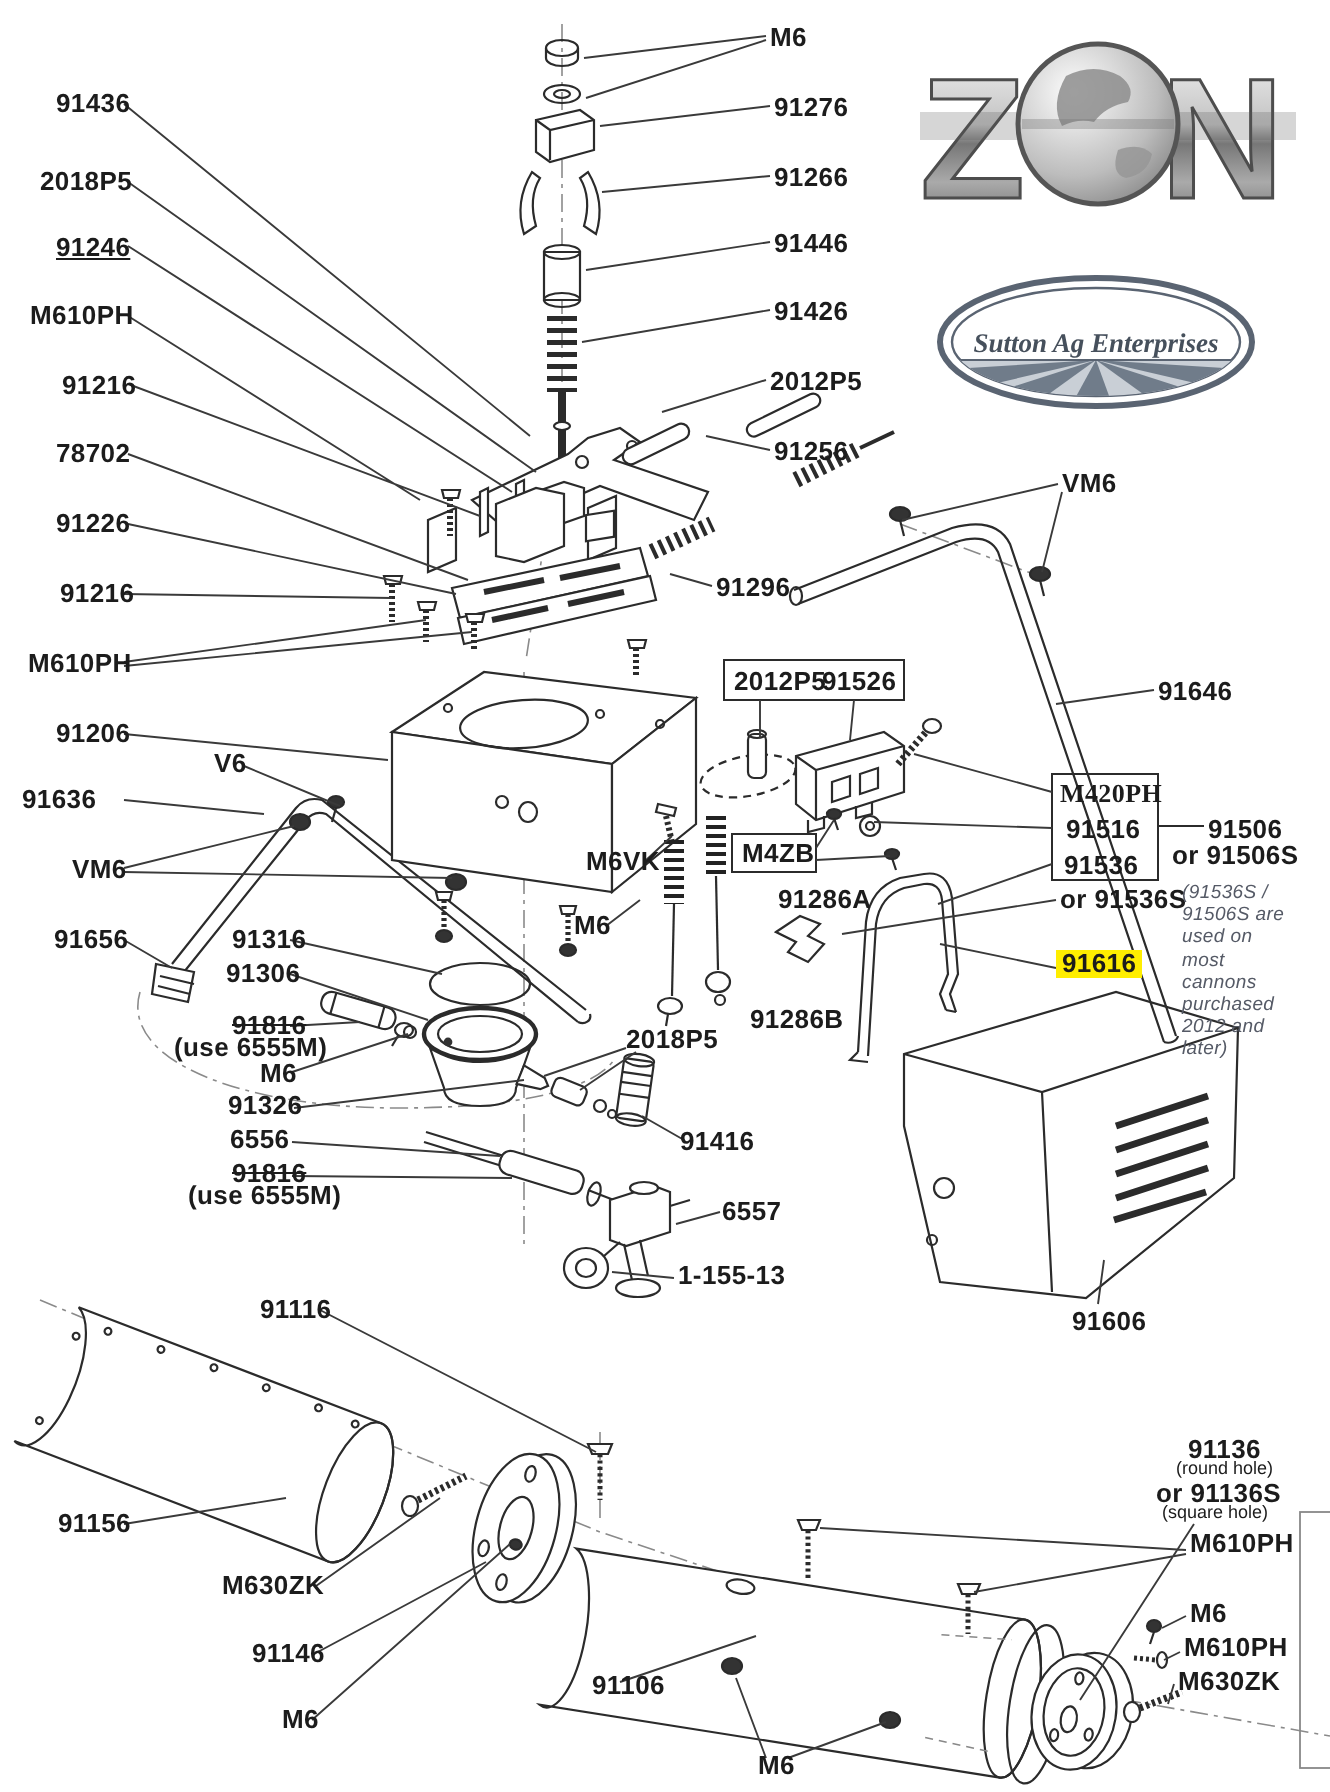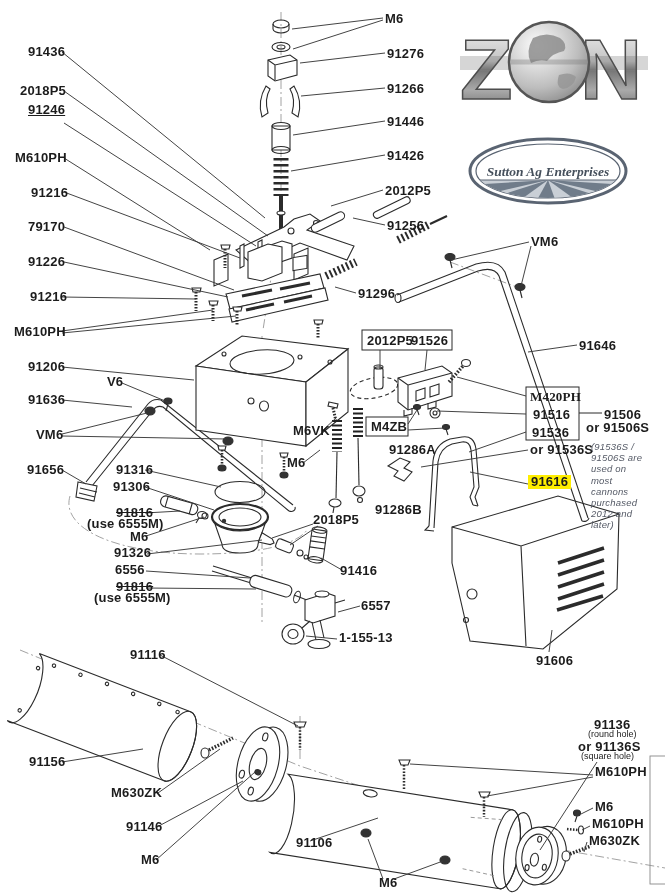--- a/index.html
+++ b/index.html
@@ -362,30 +362,30 @@
       <path d="M470,180 H630" stroke="#5a6472" stroke-width="1" fill="none"></path>
     </g>
     <text x="548" y="176" text-anchor="middle" font-size="13.5" font-style="italic" font-weight="bold" font-family="Liberation Serif, serif" fill="#46505c">Sutton Ag Enterprises</text>
   </g>
 </svg>
 
 
 <div id="labels-layer">
       <div class="lbl" style="left: 28px; top: 45px;">91436</div>
       <div class="lbl" style="left: 20px; top: 84px;">2018P5</div>
-      <div class="lbl" style="left: 28px; top: 103px; text-decoration: underline;">91246</div>
+      <div class="lbl" style="left: 28px; top: 117px; text-decoration: underline;">91246</div>
       <div class="lbl" style="left: 15px; top: 151px;">M610PH</div>
       <div class="lbl" style="left: 31px; top: 186px;">91216</div>
-      <div class="lbl" style="left: 28px; top: 220px;">79170</div>
+      <div class="lbl" style="left: 28px; top: 220px;">78702</div>
       <div class="lbl" style="left: 28px; top: 255px;">91226</div>
       <div class="lbl" style="left: 30px; top: 290px;">91216</div>
       <div class="lbl" style="left: 14px; top: 325px;">M610PH</div>
       <div class="lbl" style="left: 28px; top: 360px;">91206</div>
       <div class="lbl" style="left: 107px; top: 375px;">V6</div>
-      <div class="lbl" style="left: 28px; top: 393px;">91636</div>
+      <div class="lbl" style="left: 11px; top: 393px;">91636</div>
       <div class="lbl" style="left: 36px; top: 428px;">VM6</div>
       <div class="lbl" style="left: 27px; top: 463px;">91656</div>
       <div class="lbl" style="left: 116px; top: 463px;">91316</div>
       <div class="lbl" style="left: 113px; top: 480px;">91306</div>
       <div class="lbl strike" style="left: 116px; top: 506px;">91816</div>
       <div class="lbl" style="left: 87px; top: 517px;">(use 6555M)</div>
       <div class="lbl" style="left: 130px; top: 530px;">M6</div>
       <div class="lbl" style="left: 114px; top: 546px;">91326</div>
       <div class="lbl" style="left: 115px; top: 563px;">6556</div>
       <div class="lbl strike" style="left: 116px; top: 580px;">91816</div>

